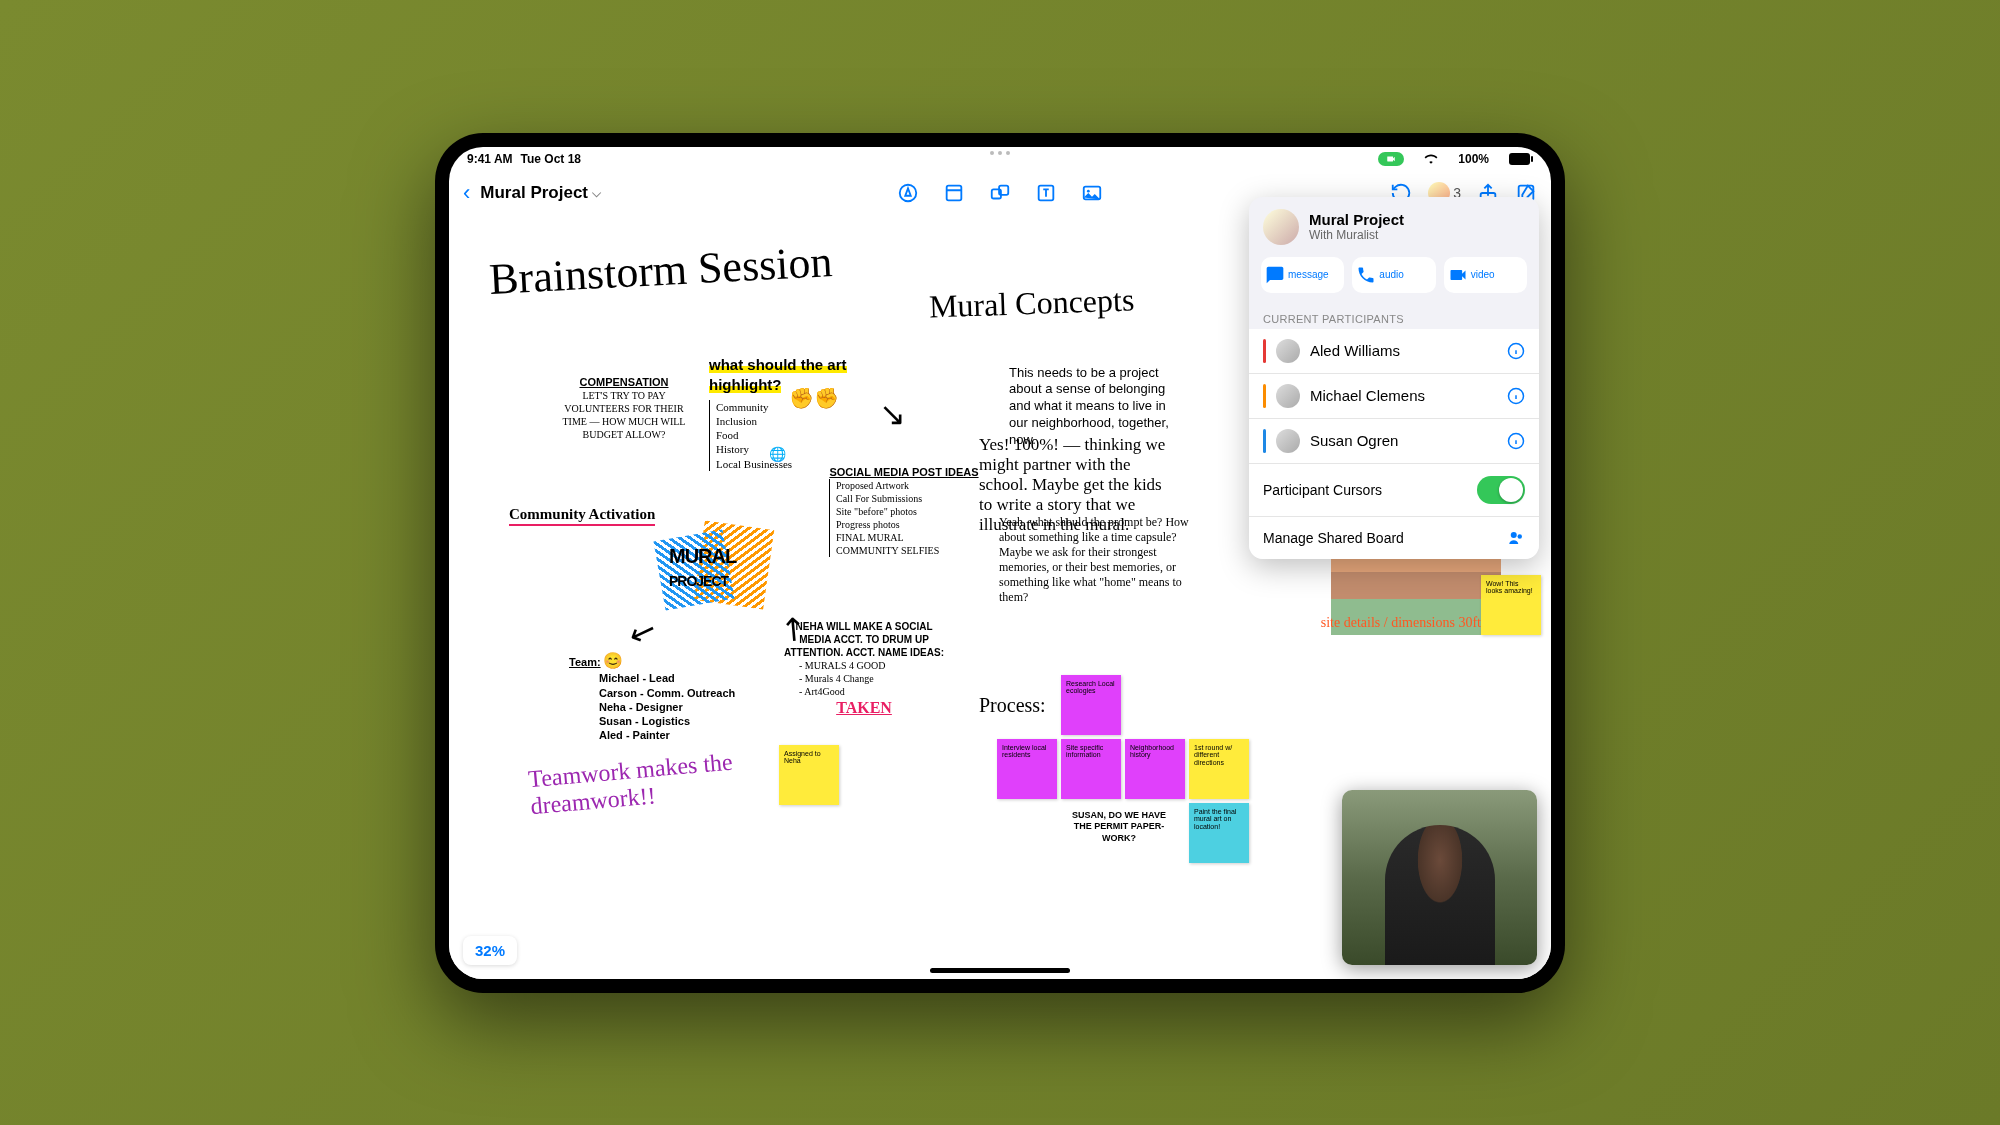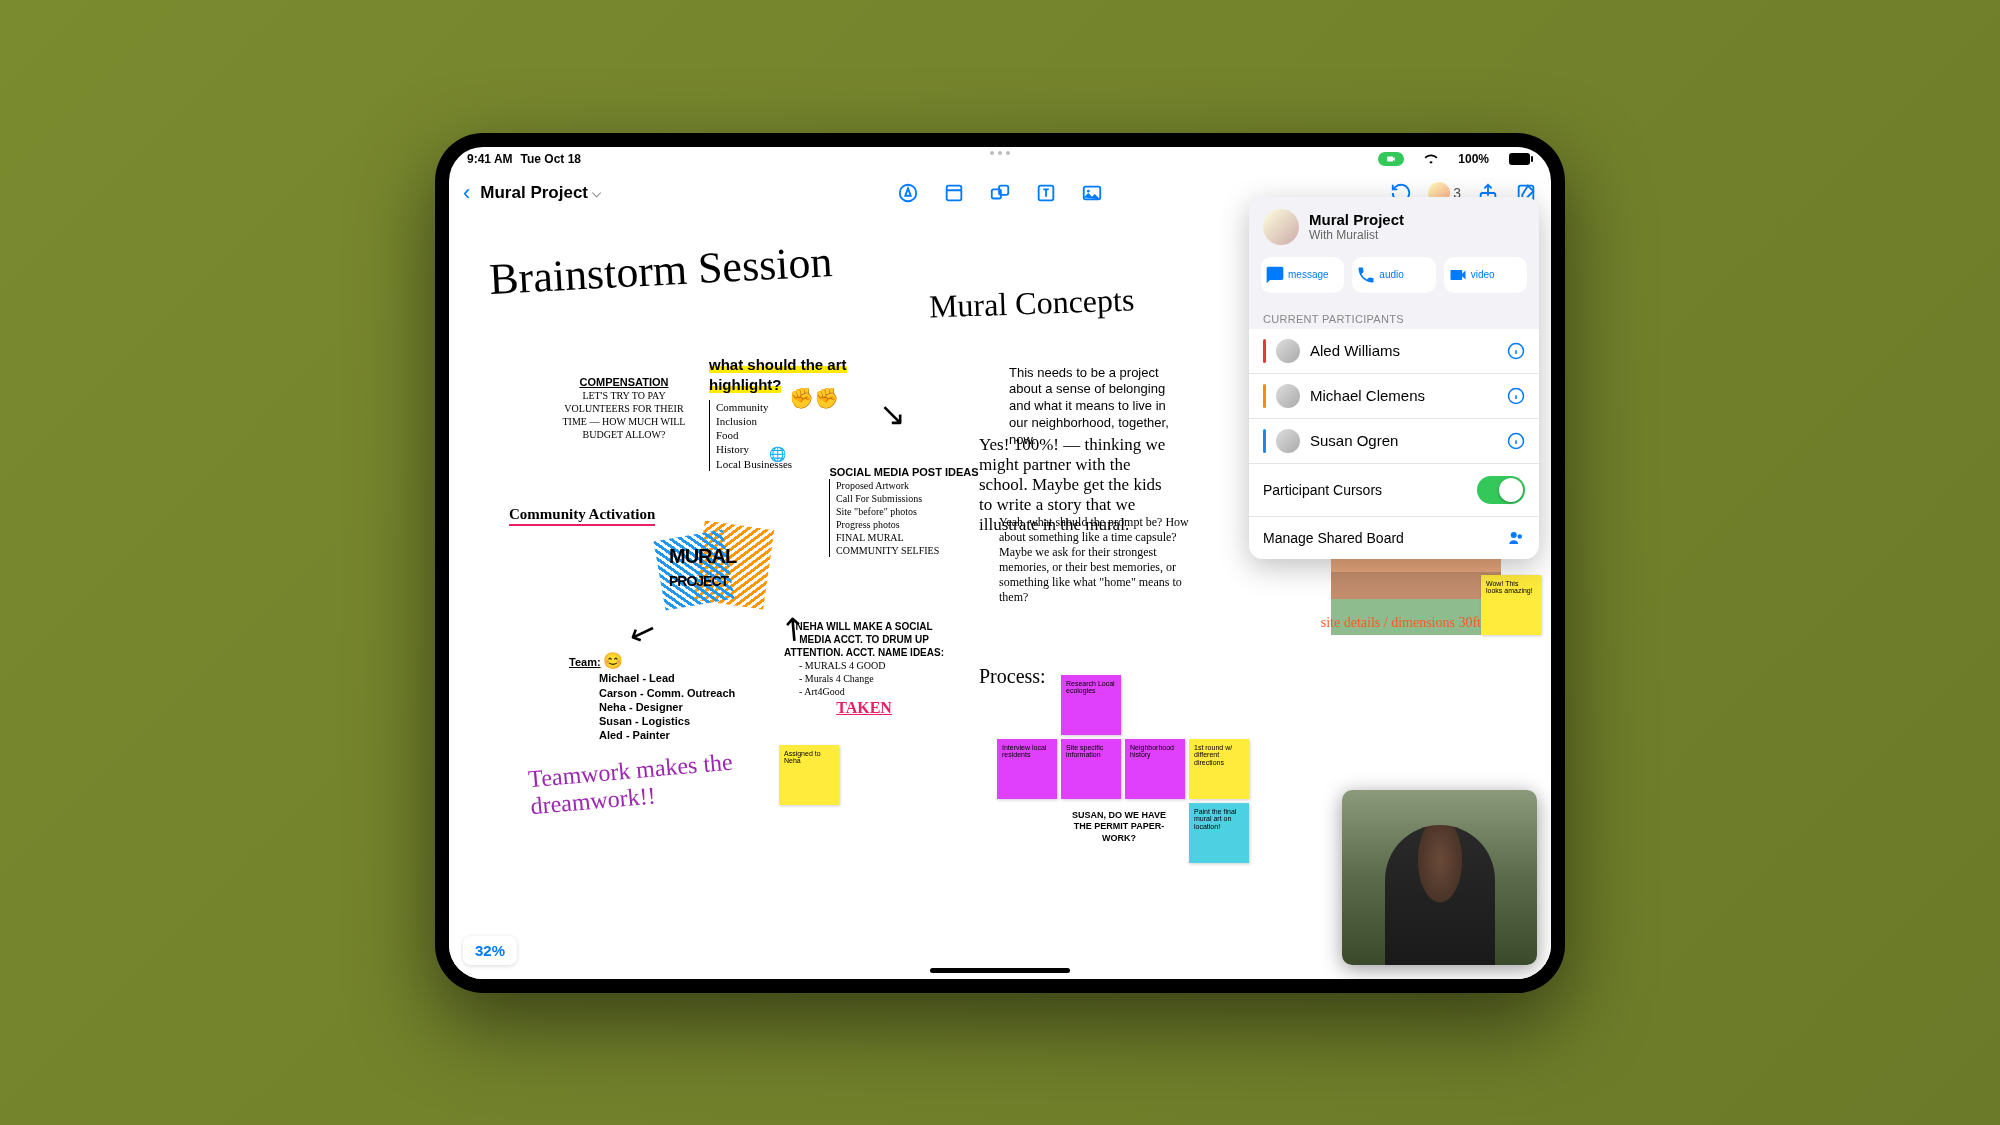--- a/index.html
+++ b/index.html
@@ -185,21 +185,21 @@
     <div class="scribble-orange"></div>
           <div class="scribble-blue"></div>
     <div class="txt"><span>MURAL</span><br><span style="font-size:14px">PROJECT</span></div>
   </div>
 
   <div class="note-block" style="left:60px;top:290px;width:170px">
     <div class="handwriting" style="position:static;font-size:15px;border-bottom:2px solid #e91e63;display:inline-block">Community Activation</div>
   </div>
 
   <div class="note-block" style="left:380px;top:250px;width:150px">
-    <div style="text-align:center">SOCIAL MEDIA POST IDEAS</div>
+    <div style="text-decoration:underline;text-align:center">SOCIAL MEDIA POST IDEAS</div>
     <div style="font-family:'Comic Sans MS',cursive;font-weight:400;font-size:10px;white-space:pre-line;border-left:1px solid #000;padding-left:6px">Proposed Artwork
 Call For Submissions
 Site "before" photos
 Progress photos
 FINAL MURAL
 COMMUNITY SELFIES</div>
   </div>
 
   <div class="note-block" style="left:120px;top:436px;width:210px;font-family:'Comic Sans MS',cursive;font-weight:700">
     <span style="text-decoration:underline">Team:</span>
@@ -224,21 +224,21 @@
   <div class="sticky yellow" style="left:330px;top:530px"><span>Assigned to Neha</span></div>
 
   <div class="note-block" style="left:560px;top:150px;width:160px;font-family:Liberation Sans, sans-serif;font-weight:400;font-size:13px">This needs to be a project about a sense of belonging and what it means to live in our neighborhood, together, now.</div>
   <div class="handwriting" style="left:530px;top:220px;width:200px;font-size:17px">Yes! 100%! — thinking we might partner with the school. Maybe get the kids to write a story that we illustrate in the mural.</div>
   <div class="handwriting" style="left:550px;top:300px;width:200px;font-size:12px">Yeah, what should the prompt be? How about something like a time capsule? Maybe we ask for their strongest memories, or their best memories, or something like what "home" means to them?</div>
 
   <div class="sketch-building"></div>
   <div class="handwriting" style="right:70px;top:400px;color:#ff5722;font-size:14px">site details / dimensions 30ft</div>
   <div class="sticky yellow" style="right:10px;top:360px"><span>Wow! This looks amazing!</span></div>
 
-  <div class="handwriting" style="left:530px;top:450px;font-size:20px">Process:</div>
+  <div class="handwriting" style="left:530px;top:479px;font-size:20px">Process:</div>
   <div class="sticky magenta" style="left:612px;top:460px"><span>Research Local ecologies</span></div>
   <div class="sticky magenta" style="left:548px;top:524px"><span>Interview local residents</span></div>
   <div class="sticky magenta" style="left:612px;top:524px"><span>Site specific information</span></div>
   <div class="sticky magenta" style="left:676px;top:524px"><span>Neighborhood history</span></div>
   <div class="sticky yellow" style="left:740px;top:524px"><span>1st round w/ different directions</span></div>
   <div class="sticky cyan" style="left:740px;top:588px"><span>Paint the final mural art on location!</span></div>
 
   <div class="note-block" style="left:620px;top:595px;width:100px;text-align:center;font-size:9px">SUSAN, DO WE HAVE THE PERMIT PAPER-WORK?</div>
 
   <span class="arrow-curve" style="left:430px;top:180px">↘</span>

